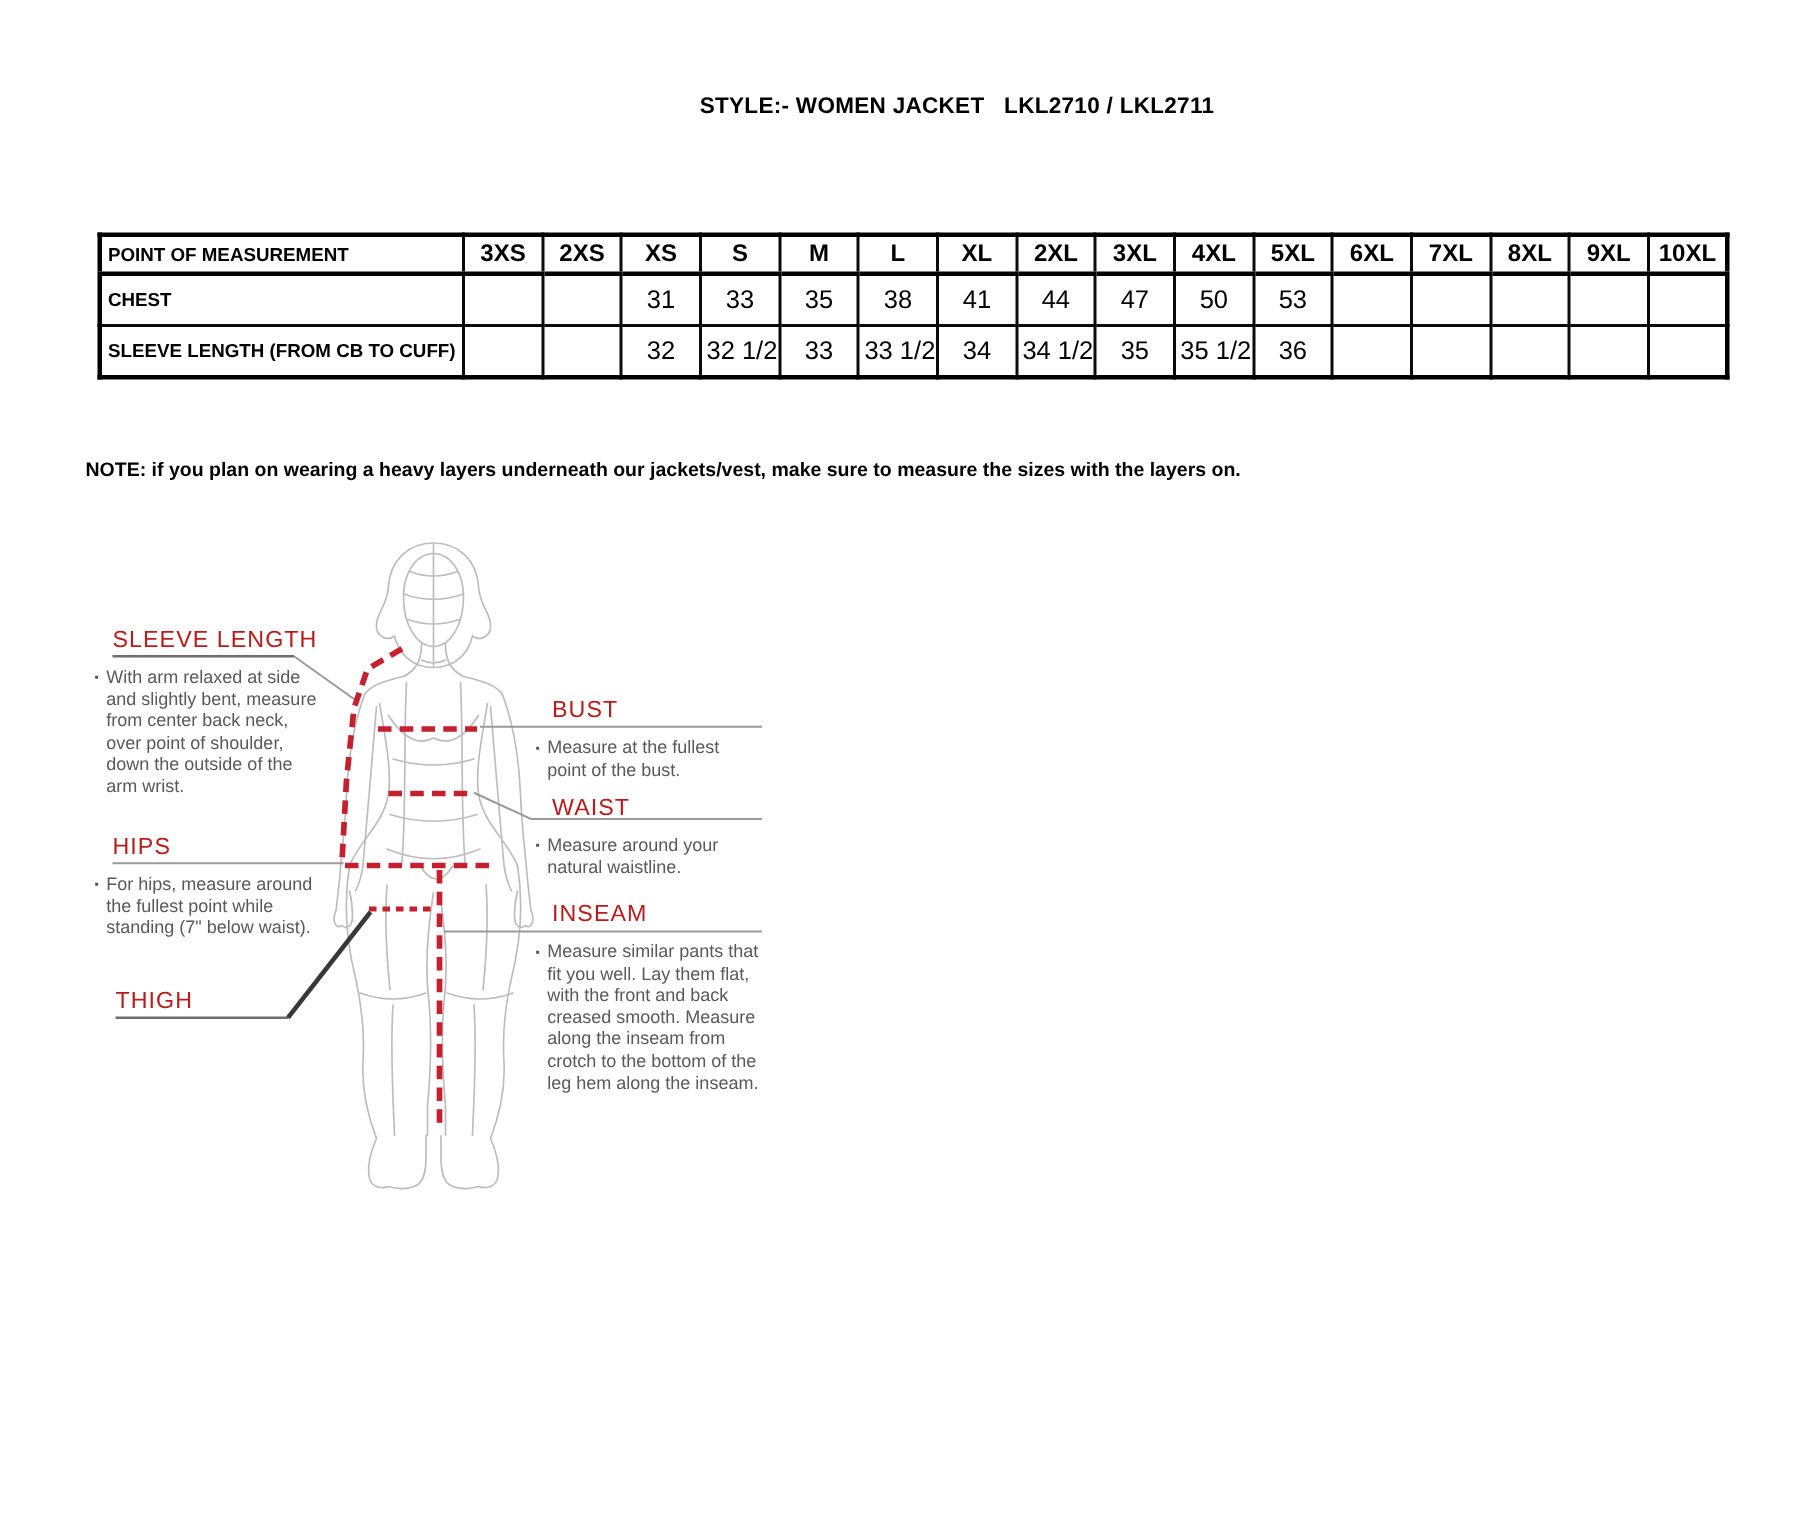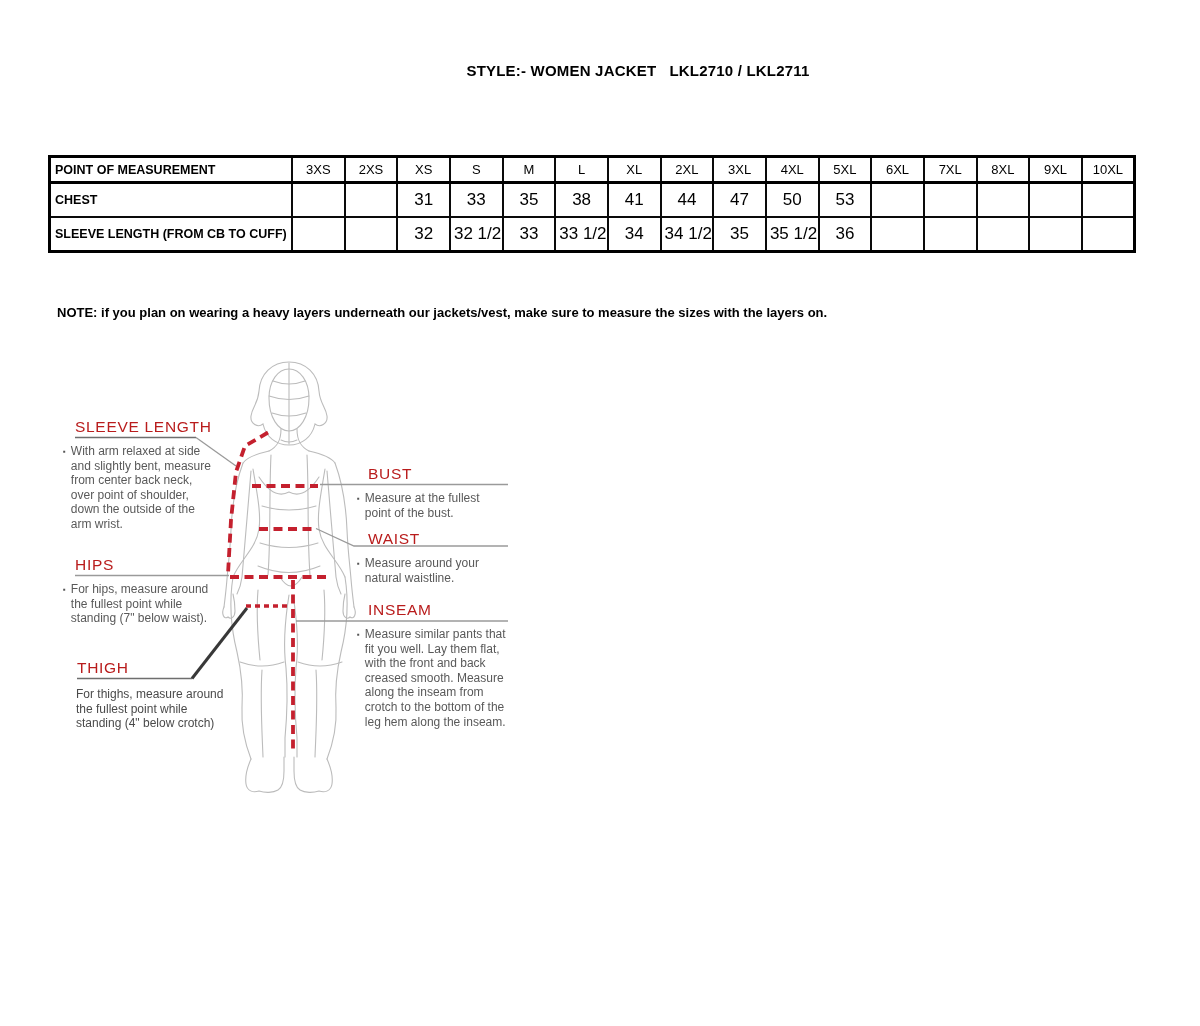--- a/index.html
+++ b/index.html
@@ -6,26 +6,26 @@
   body{width:1200px;height:1026px;position:relative;overflow:hidden;
        font-family:"Liberation Sans",sans-serif;color:#000;}
   .page{position:absolute;inset:0;background:#fff;}
 
   
   .doc-title{position:absolute;left:0;top:62px;width:1200px;text-align:center;
     font-size:15px;font-weight:bold;white-space:pre;letter-spacing:.2px;
     transform:translateX(38px);}
 
   
-  .size-table-wrap{position:absolute;left:48px;top:155px;width:1088px;}
+  .size-table-wrap{position:absolute;left:65px;top:155px;width:1088px;}
   table.size-table{border-collapse:collapse;table-layout:fixed;width:1088px;
     border:3px solid #000;}
   .size-table th,.size-table td{border:2px solid #0a0a0a;padding:0 3px;
     text-align:center;vertical-align:middle;overflow:hidden;white-space:nowrap;}
-  .size-table thead th{font-size:13px;font-weight:normal;height:23px;
+  .size-table thead th{font-size:16px;font-weight:bold;height:23px;
     border-bottom:3px solid #000;}
   .size-table tbody td{font-size:17px;font-weight:normal;height:32px;}
   .size-table .rowlabel{width:233px;text-align:left;font-weight:bold;
     font-size:12.5px;padding-left:4px;}
 
   
   .note-line{position:absolute;left:57px;top:305px;font-size:13px;
     font-weight:bold;white-space:nowrap;}
 
   
@@ -173,23 +173,20 @@
     <span>With arm relaxed at side and slightly bent, measure from center back neck, over point of shoulder, down the outside of the arm wrist.</span>
   </div>
 
   <div class="guide-heading" style="left:75px;top:556px;">HIPS</div>
   <div class="guide-text" style="left:63px;top:582px;width:158px;">
     <span class="bullet">▪</span>
     <span>For hips, measure around the fullest point while standing (7" below waist).</span>
   </div>
 
   <div class="guide-heading" style="left:77px;top:659px;">THIGH</div>
-  <div class="guide-text" style="left:76px;top:687px;width:158px;color:#4a4a4a;">
-    <span>For thighs, measure around the fullest point while standing (4" below crotch)</span>
-  </div>
 
   <div class="guide-heading" style="left:368px;top:465px;text-align:center;">BUST</div>
   <div class="guide-text" style="left:357px;top:491px;width:140px;">
     <span class="bullet">▪</span>
     <span>Measure at the fullest point of the bust.</span>
   </div>
 
   <div class="guide-heading" style="left:368px;top:530px;">WAIST</div>
   <div class="guide-text" style="left:357px;top:556px;width:140px;">
     <span class="bullet">▪</span>

